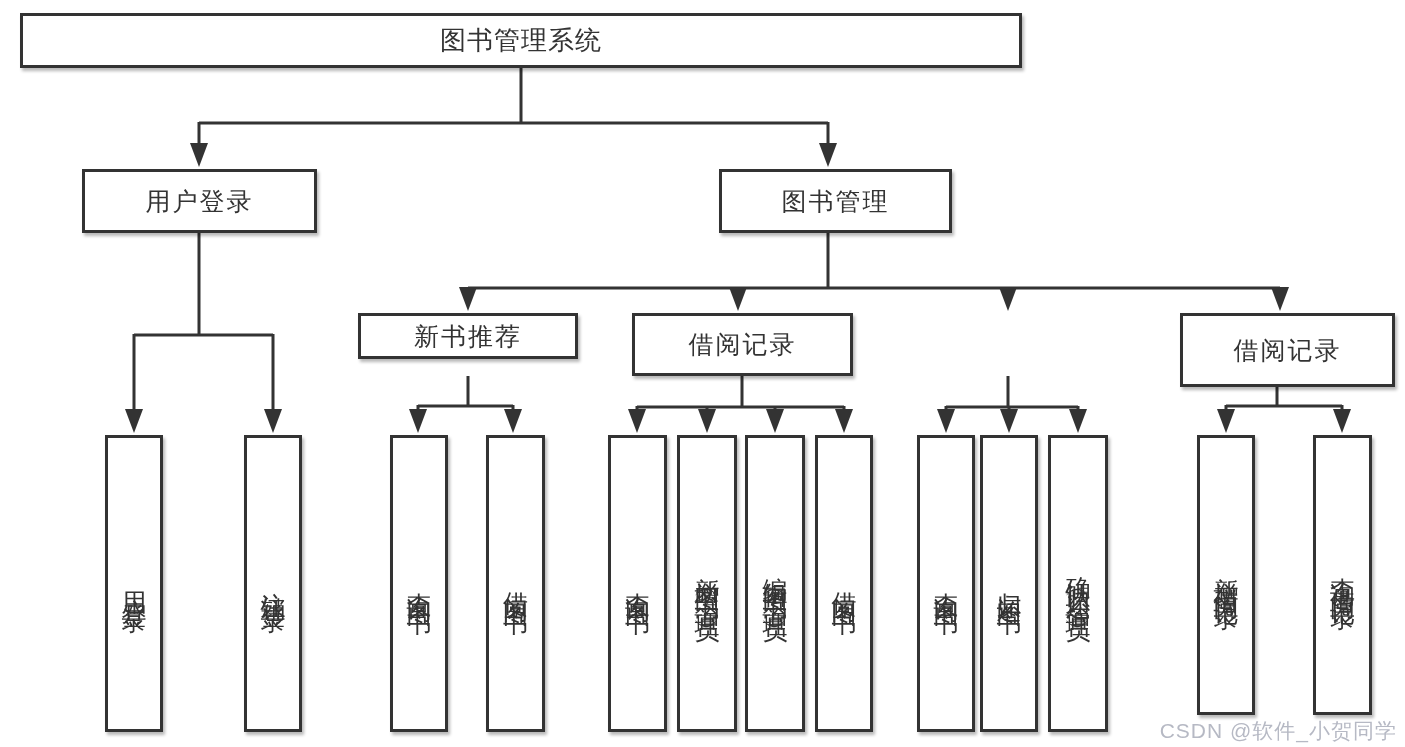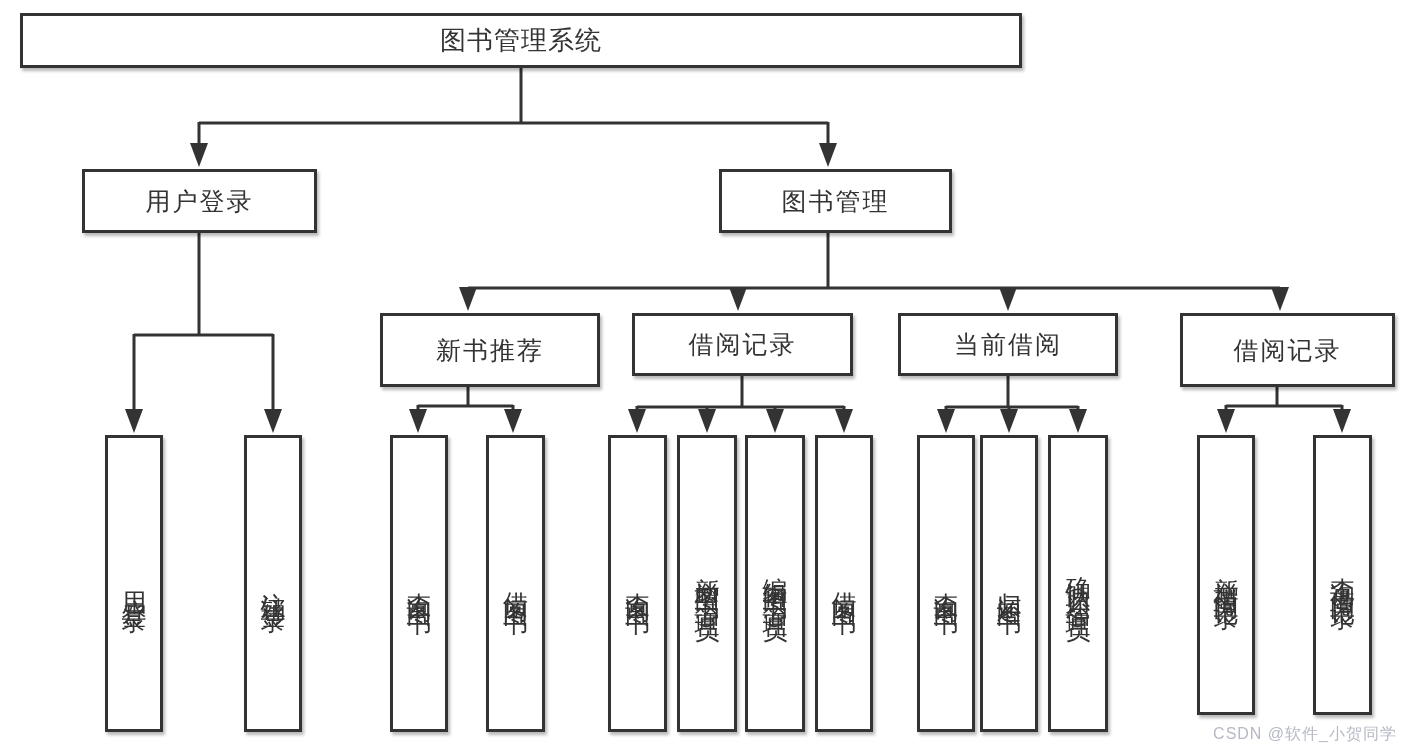--- a/index.html
+++ b/index.html
@@ -29,21 +29,21 @@
     font-size:25px;letter-spacing:2px;white-space:nowrap;color:var(--text);
   }
   .node.root .h{font-size:26px;letter-spacing:1px;}
   .node.leaf .v{
     writing-mode:vertical-rl;
     font-size:25px;letter-spacing:6px;line-height:1;
     white-space:nowrap;color:var(--text);
   }
   .watermark{
     position:absolute;right:8px;bottom:2px;
-    font-size:16px;letter-spacing:1px;
+    font-size:21px;letter-spacing:1px;
     color:var(--watermark);white-space:nowrap;
   }
 </style>
 </head>
 <body>
 
 <div class="stage">
 
   <svg class="connectors" viewBox="0 0 1405 747" xmlns="http://www.w3.org/2000/svg" aria-hidden="true">
 
@@ -85,28 +85,25 @@
     <span class="h">图书管理系统</span>
   </div>
 
   <div class="node" style="left:82px;top:169px;width:235px;height:64px">
     <span class="h">用户登录</span>
   </div>
   <div class="node" style="left:719px;top:169px;width:233px;height:64px">
     <span class="h">图书管理</span>
   </div>
 
-  <div class="node" style="left:380px;top:313px;width:220px;height:74px">
+  <div class="node" style="left:358px;top:313px;width:220px;height:46px">
     <span class="h">新书推荐</span>
   </div>
   <div class="node" style="left:632px;top:313px;width:221px;height:63px">
     <span class="h">借阅记录</span>
-  </div>
-  <div class="node" style="left:898px;top:313px;width:220px;height:63px">
-    <span class="h">当前借阅</span>
   </div>
   <div class="node" style="left:1180px;top:313px;width:215px;height:74px">
     <span class="h">借阅记录</span>
   </div>
 
   <div class="node leaf" style="left:105px;top:435px;width:58px;height:297px">
     <span class="v">用户登录</span>
   </div>
   <div class="node leaf" style="left:244px;top:435px;width:58px;height:297px">
     <span class="v">注销登录</span>

